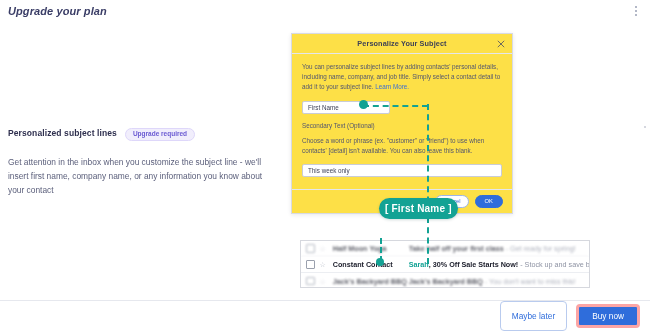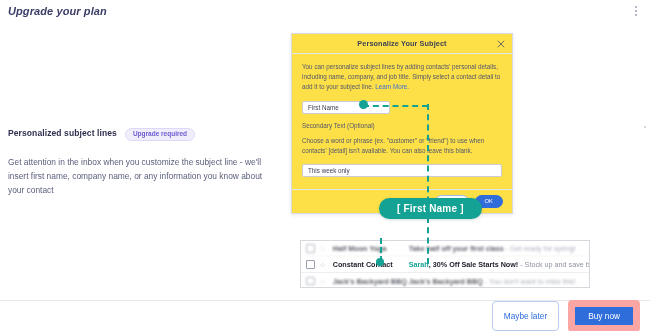--- a/index.html
+++ b/index.html
@@ -85,21 +85,21 @@
   }
   .btn-ok{
     font-size:5.8px;color:#fff;background:#2f6ddb;border:1px solid #2f6ddb;
     border-radius:9px;padding:2.5px 9px;line-height:1;cursor:pointer;
   }
 
   
   .ann-pill{
     position:absolute;left:379px;top:198px;
     background:#13a294;color:#fff;border-radius:14px;
-    padding:5px 18px;font-size:10px;font-weight:bold;letter-spacing:.2px;
+    padding:5px 6px;font-size:10px;font-weight:bold;letter-spacing:.2px;
     box-shadow:0 1px 3px rgba(0,60,55,.18);z-index:9;white-space:nowrap;
   }
   .ann-h{
     position:absolute;left:363px;top:104.5px;width:65px;height:0;
     border-top:2px dashed #13a294;z-index:7;
   }
   .ann-v{
     position:absolute;left:427px;top:104px;width:0;height:160px;
     border-left:2px dashed #13a294;z-index:7;
   }
@@ -148,21 +148,21 @@
     position:absolute;left:0;right:0;bottom:0;height:31px;
     border-top:1px solid #e6e8ee;background:#fff;
     display:flex;align-items:center;justify-content:flex-end;gap:9px;
     padding-right:10px;box-sizing:border-box;
   }
   .btn-later{
     font-size:8.3px;color:#2f6ddb;background:#fff;border:1px solid #b9cbee;
     border-radius:4px;padding:10px 11px;line-height:1;cursor:pointer;
   }
   .btn-buy{
-    font-size:8.3px;color:#fff;background:#2f6ddb;border:7px solid #fca5a5;
+    font-size:8.3px;color:#fff;background:#2f6ddb;border:3px solid #fca5a5;
     border-radius:4px;padding:5px 13px;line-height:1;cursor:pointer;font-weight:normal;
   }
   .dotmark{position:absolute;right:4px;top:126px;width:2px;height:2px;border-radius:50%;background:#c7cad4;}
 </style>
 </head>
 <body>
 
 <div id="page">
 
   <div class="topbar">

